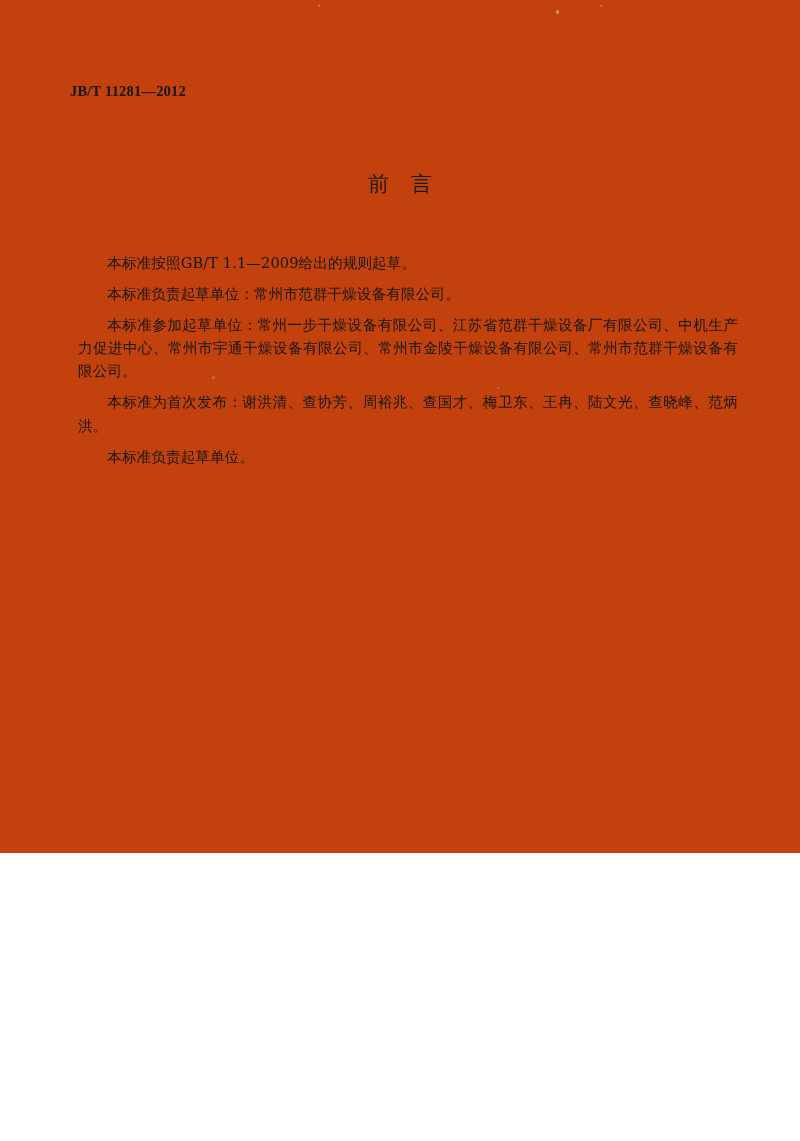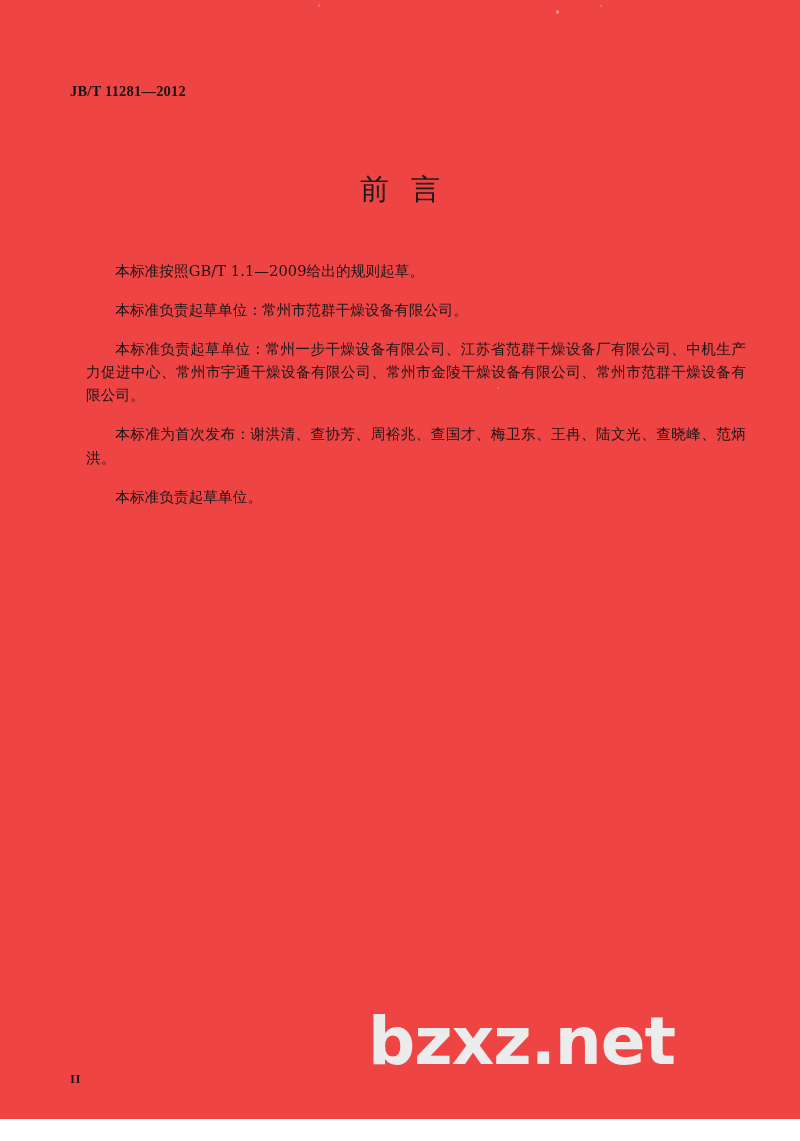--- a/index.html
+++ b/index.html
@@ -7,23 +7,23 @@
     padding: 0;
     background: #ffffff;
   }
   body {
     font-family: "Liberation Serif", "DejaVu Serif", serif;
     color: #1a1a1a;
   }
   #page {
     position: relative;
     width: 800px;
-    height: 1119px;
+    height: 853px;
     margin: 0 auto;
-    background: #ef4444;
+    background: #c2410c;
     overflow: hidden;
   }
 
   
   .scan-speck {
     position: absolute;
     background: #d8d8d8;
     border-radius: 50%;
   }
   .speck-a { left: 556px; top: 10px; width: 3px; height: 4px; opacity: .55; }
@@ -45,42 +45,42 @@
     white-space: nowrap;
   }
 
   
   .page-title {
     position: absolute;
     left: 0;
     top: 170px;
     width: 800px;
     text-align: center;
-    font-size: 29px;
+    font-size: 21px;
     font-weight: 500;
     color: #1b1b1b;
     letter-spacing: 22px;
     text-indent: 22px;
     font-family: "DejaVu Serif", "Liberation Serif", serif;
   }
 
   
   .body-block {
     position: absolute;
     left: 70px;
     top: 243px;
     width: 660px;
   }
   .para {
     font-size: 14.6px;
     line-height: 23.1px;
     text-align: justify;
     text-justify: inter-ideograph;
     text-indent: 2em;
-    margin: 16px;
+    margin: 8px;
     color: #171717;
     font-family: "DejaVu Serif", "Liberation Serif", serif;
     letter-spacing: .1px;
   }
   .para.wide {
     width: 660px;
   }
   .para.narrow {
     width: 600px;
   }
@@ -122,21 +122,21 @@
   <span class="scan-speck speck-d"></span>
   <span class="scan-speck speck-e"></span>
 
   <div class="header-code">JB/T 11281—2012</div>
 
   <div class="page-title">前言</div>
 
   <div class="body-block">
     <p class="para narrow">本标准按照GB/T 1.1—2009给出的规则起草。</p>
     <p class="para narrow">本标准负责起草单位：常州市范群干燥设备有限公司。</p>
-    <p class="para wide">本标准负责起草单位：常州一步干燥设备有限公司、江苏省范群干燥设备厂有限公司、中机生产力促进中心、常州市宇通干燥设备有限公司、常州市金陵干燥设备有限公司、常州市范群干燥设备有限公司。</p>
+    <p class="para wide">本标准参加起草单位：常州一步干燥设备有限公司、江苏省范群干燥设备厂有限公司、中机生产力促进中心、常州市宇通干燥设备有限公司、常州市金陵干燥设备有限公司、常州市范群干燥设备有限公司。</p>
     <p class="para wide">本标准为首次发布：谢洪清、查协芳、周裕兆、查国才、梅卫东、王冉、陆文光、查晓峰、范炳洪。</p>
     <p class="para narrow">本标准负责起草单位。</p>
   </div>
 
   <div class="folio">II</div>
 
   <div class="watermark">bzxz.net</div>
 
 </div>
 

